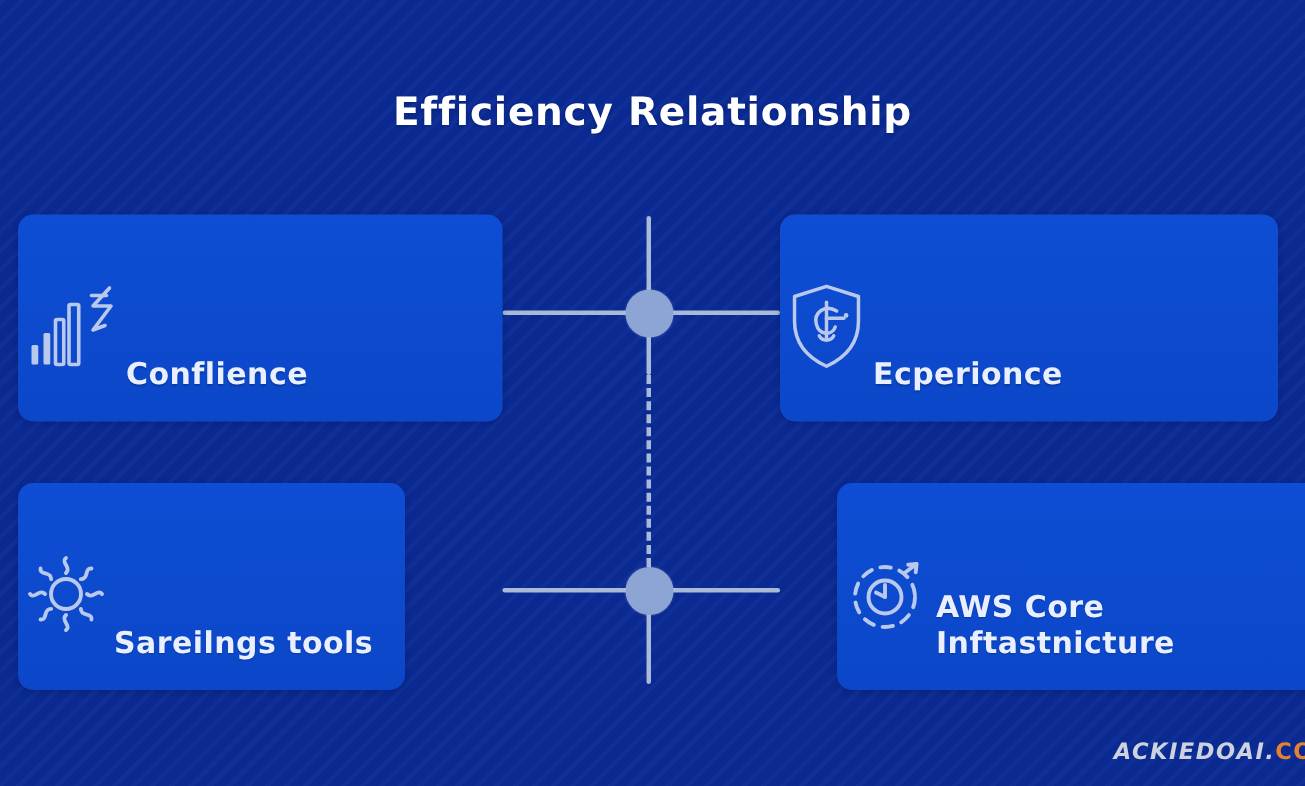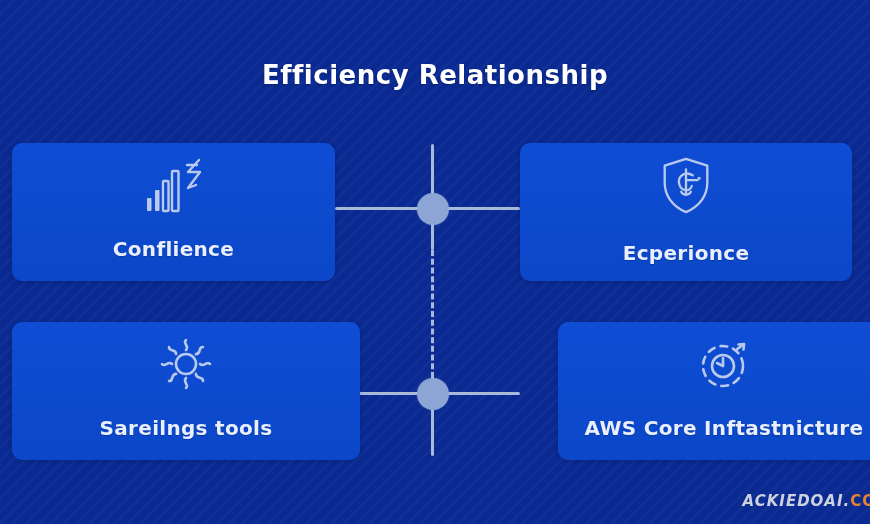--- a/index.html
+++ b/index.html
@@ -21,21 +21,21 @@
     color:#ffffff;
     font-size:26px;font-weight:700;
     letter-spacing:0.5px;
     text-shadow:0 1px 2px rgba(0,0,0,0.25);
   }
   .card{
     position:absolute;
     height:138px;
     background:linear-gradient(180deg,#0e4dd4 0%,#0b47c8 100%);
     border-radius:10px;
-    display:flex;flex-direction:column;align-items:center;
+    display:flex;flex-direction:row;align-items:center;
     box-shadow:0 1px 4px rgba(0,0,0,0.18);
   }
   .card .icon{
     margin-top:12px;height:62px;display:flex;align-items:center;justify-content:center;
   }
   .card-label{
     margin-top:auto;margin-bottom:20px;
     color:#e9efff;
     font-size:20px;font-weight:700;
     letter-spacing:0.3px;
@@ -85,35 +85,35 @@
         <rect x="17" y="33" width="4.5" height="21" fill="#b9c9ee" stroke="none" rx="1"></rect>
         <rect x="25" y="24" width="5.5" height="30" rx="1"></rect>
         <rect x="34" y="14" width="6.5" height="40" rx="1"></rect>
         <path d="M61 3 L50 15 H62 L50 31 L58 28"></path>
         <path d="M49 8 H59"></path>
       </svg>
     </span>
     <div class="card-label">Conflience</div>
   </div>
 
-  <div class="card" style="left:520px;top:143px;width:332px;gap:24px;">
+  <div class="card" style="left:520px;top:143px;width:332px;">
     <span class="icon">
       <svg width="62" height="62" viewBox="0 0 64 64" fill="none" stroke="#b9c9ee" stroke-width="2.4" stroke-linecap="round" stroke-linejoin="round">
         <path d="M32 4 L54 11 V28 C54 43 45 53 32 59 C19 53 10 43 10 28 V11 Z"></path>
         <path d="M39 21 C31 16 23 22 25 30 C27 38 36 38 38 32"></path>
         <path d="M32 15 V41"></path>
         <path d="M27 38 C29 42 35 42 37 38"></path>
         <path d="M32 26 H44"></path>
         <circle cx="45.5" cy="24" r="1.6" fill="#b9c9ee" stroke="none"></circle>
       </svg>
     </span>
     <div class="card-label">Ecperionce</div>
   </div>
 
-  <div class="card" style="left:12px;top:322px;width:348px;">
+  <div class="card" style="left:12px;top:322px;width:258px;">
     <span class="icon">
       <svg width="64" height="64" viewBox="0 0 64 64" fill="none" stroke="#b9c9ee" stroke-width="2.6" stroke-linecap="round">
         <circle cx="32" cy="31" r="10"></circle>
         <g>
           <path d="M32 7 c-4 3 4 6 0 10"></path>
           <path transform="rotate(45 32 31)" d="M32 7 c-4 3 4 6 0 10"></path>
           <path transform="rotate(90 32 31)" d="M32 7 c-4 3 4 6 0 10"></path>
           <path transform="rotate(135 32 31)" d="M32 7 c-4 3 4 6 0 10"></path>
           <path transform="rotate(180 32 31)" d="M32 7 c-4 3 4 6 0 10"></path>
           <path transform="rotate(225 32 31)" d="M32 7 c-4 3 4 6 0 10"></path>

